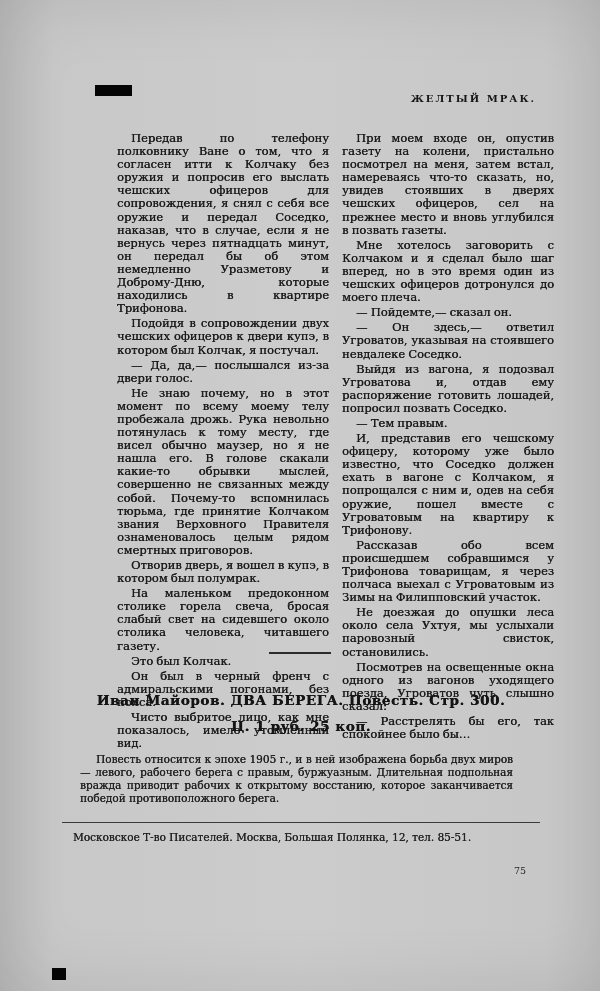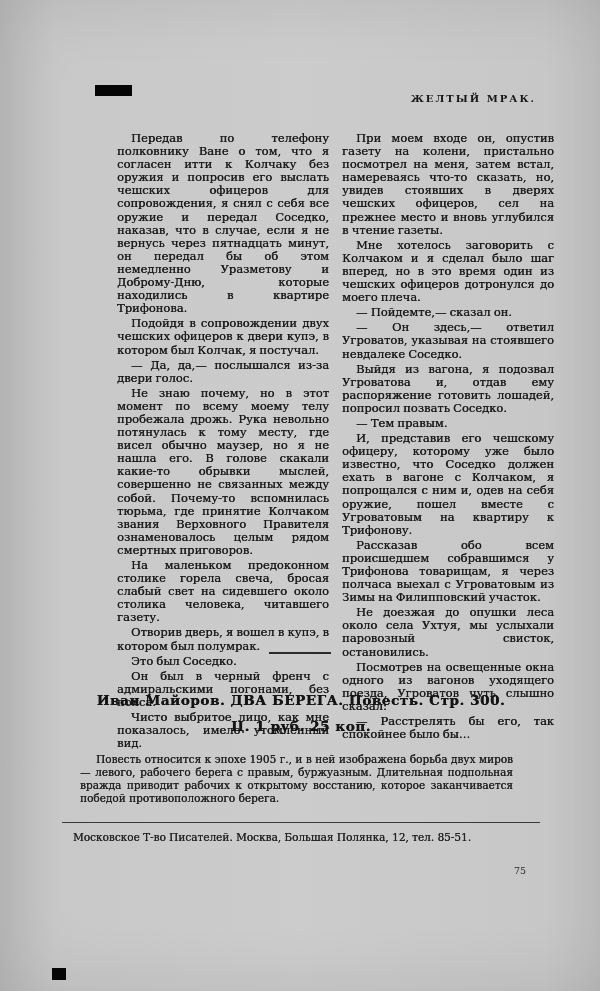--- a/index.html
+++ b/index.html
@@ -88,28 +88,28 @@
   <div class="artifact artifact-bottom"></div>
 
   <div class="running-head">ЖЕЛТЫЙ МРАК.</div>
 
   <div class="columns">
     <div class="col">
         <p>Передав по телефону полковнику Ване о том, что я согласен итти к Колчаку без оружия и попросив его выслать чешских офицеров для сопровождения, я снял с себя все оружие и передал Соседко, наказав, что в случае, если я не вернусь через пятнадцать минут, он передал бы об этом немедленно Уразметову и Доброму-Дню, которые находились в квартире Трифонова.</p>
         <p>Подойдя в сопровождении двух чешских офицеров к двери купэ, в котором был Колчак, я постучал.</p>
         <p>— Да, да,— послышался из-за двери голос.</p>
         <p>Не знаю почему, но в этот момент по всему моему телу пробежала дрожь. Рука невольно потянулась к тому месту, где висел обычно маузер, но я не нашла его. В голове скакали какие-то обрывки мыслей, совершенно не связанных между собой. Почему-то вспомнилась тюрьма, где принятие Колчаком звания Верховного Правителя ознаменовалось целым рядом смертных приговоров.</p>
+        <p>Отворив дверь, я вошел в купэ, в котором был полумрак.</p>
         <p>На маленьком предоконном столике горела свеча, бросая слабый свет на сидевшего около столика человека, читавшего газету.</p>
-        <p>Отворив дверь, я вошел в купэ, в котором был полумрак.</p>
-        <p>Это был Соседко.</p>
+        <p>Это был Колчак.</p>
         <p>Он был в черный френч с адмиральскими погонами, без пояса.</p>
         <p>Чисто выбритое лицо, как мне показалось, имело утомленный вид.</p>
       </div>
     <div class="col">
-        <p>При моем входе он, опустив газету на колени, пристально посмотрел на меня, затем встал, намереваясь что-то сказать, но, увидев стоявших в дверях чешских офицеров, сел на прежнее место и вновь углубился в чтение газеты.</p>
+        <p>При моем входе он, опустив газету на колени, пристально посмотрел на меня, затем встал, намереваясь что-то сказать, но, увидев стоявших в дверях чешских офицеров, сел на прежнее место и вновь углубился в позвать газеты.</p>
         <p>Мне хотелось заговорить с Колчаком и я сделал было шаг вперед, но в это время один из чешских офицеров дотронулся до моего плеча.</p>
         <p>— Пойдемте,— сказал он.</p>
         <p>— Он здесь,— ответил Угроватов, указывая на стоявшего невдалеке Соседко.</p>
         <p>Выйдя из вагона, я подозвал Угроватова и, отдав ему распоряжение готовить лошадей, попросил позвать Соседко.</p>
         <p>— Тем правым.</p>
         <p>И, представив его чешскому офицеру, которому уже было известно, что Соседко должен ехать в вагоне с Колчаком, я попрощался с ним и, одев на себя оружие, пошел вместе с Угроватовым на квартиру к Трифонову.</p>
         <p>Рассказав обо всем происшедшем собравшимся у Трифонова товарищам, я через полчаса выехал с Угроватовым из Зимы на Филипповский участок.</p>
         <p>Не доезжая до опушки леса около села Ухтуя, мы услыхали паровозный свисток, остановились.</p>
         <p>Посмотрев на освещенные окна одного из вагонов уходящего поезда, Угроватов чуть слышно сказал:</p>
         <p>— Расстрелять бы его, так спокойнее было бы…</p>

